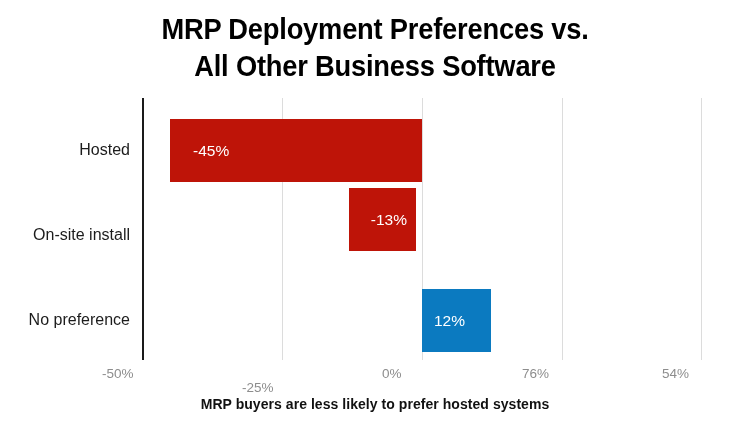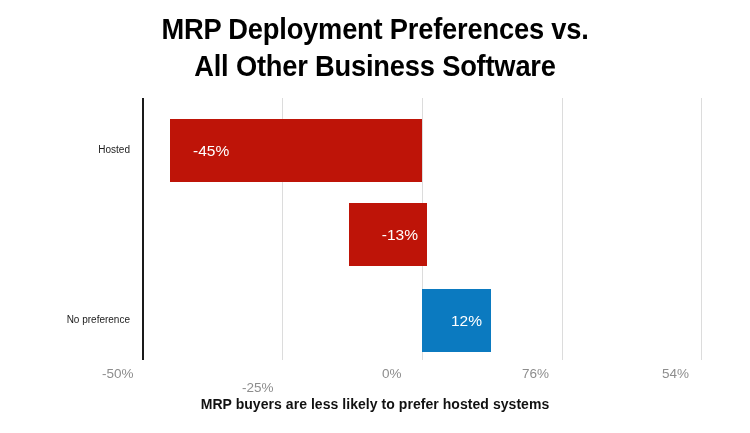--- a/index.html
+++ b/index.html
@@ -81,31 +81,31 @@
     background: #be1408;
     justify-content: flex-start;
   }
   .bar.neg .bar-value { padding-left: 23px; }
   .bar.neg.small { justify-content: flex-end; }
   .bar.neg.small .bar-value { padding-left: 0; padding-right: 9px; }
   .bar.pos {
     background: #0b7ac0;
     justify-content: flex-end;
   }
-  .bar.pos .bar-value { padding-right: 9px; }
+  .bar.pos .bar-value { padding-right: 26px; }
 
   .bar-value { white-space: nowrap; line-height: 1; }
 
   
   .cat-label {
     position: absolute;
     right: 620px;            
     text-align: right;
     color: #1c1c1c;
-    font-size: 10px;
+    font-size: 16px;
     line-height: 16px;
     white-space: nowrap;
     font-family: "Liberation Sans", sans-serif;
   }
 
   
   .xtick {
     position: absolute;
     top: 366px;
     width: 80px;
@@ -135,36 +135,37 @@
 <body>
 
 <div id="chart-root">
 
   <div class="chart-title">
     <span class="tline">MRP Deployment Preferences vs.</span>
     <span class="tline">All Other Business Software</span>
   </div>
 
   <div class="cat-label" style="top:142px;">Hosted</div>
+  <div class="cat-label" style="top:227px;">On-site install</div>
   <div class="cat-label" style="top:312px;">No preference</div>
 
   <div class="plot">
 
     <div class="gridline" style="left:140px;"></div>
     <div class="gridline" style="left:280px;"></div>
     <div class="gridline" style="left:420px;"></div>
     <div class="gridline" style="left:559px;"></div>
 
     <div class="axis-line"></div>
 
     <div class="bar neg" style="left:28px; width:252px; top:21px;">
       <span class="bar-value">-45%</span>
     </div>
 
-    <div class="bar neg small" style="left:207px; width:78px; top:105px;">
+    <div class="bar neg small" style="left:207px; width:67px; top:90px;">
       <span class="bar-value">-13%</span>
     </div>
 
     <div class="bar pos" style="left:280px; width:69px; top:191px;">
       <span class="bar-value">12%</span>
     </div>
 
   </div>
 
   <div class="xtick" style="left:102px;">-50%</div>

